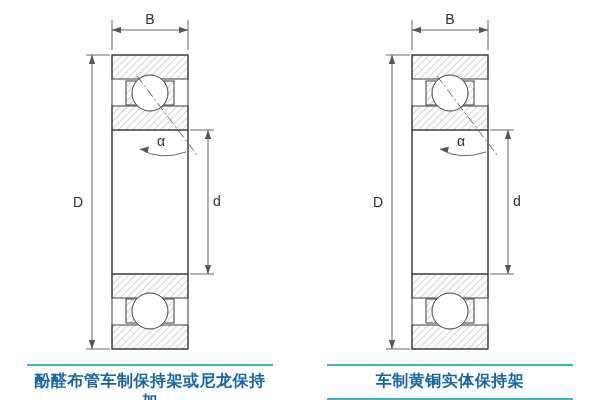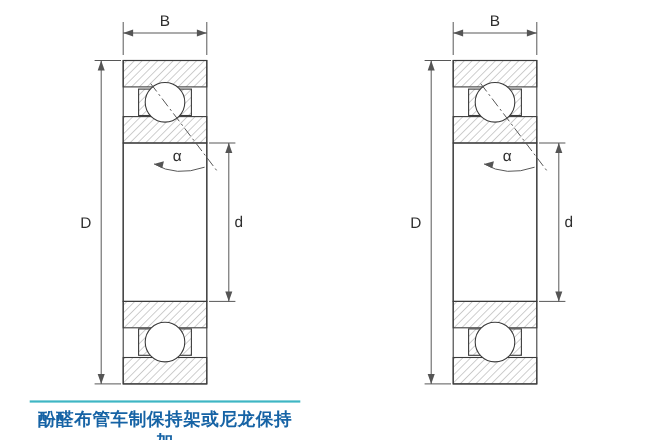--- a/index.html
+++ b/index.html
@@ -141,15 +141,16 @@
         <text class="dim-text" x="217" y="206" text-anchor="middle">d</text>
       </g>
 
       <g>
         <path class="dim" d="M 140 149 Q 160 161 186 152"></path>
         <polygon class="arrow" points="140,149 149,146.5 147.5,153"></polygon>
         <text class="dim-text" x="161" y="146" text-anchor="middle">α</text>
       </g>
     </svg>
 
+    <div class="caption">车制黄铜实体保持架</div>
   </div>
 
 </div>
 
 </body></html>

